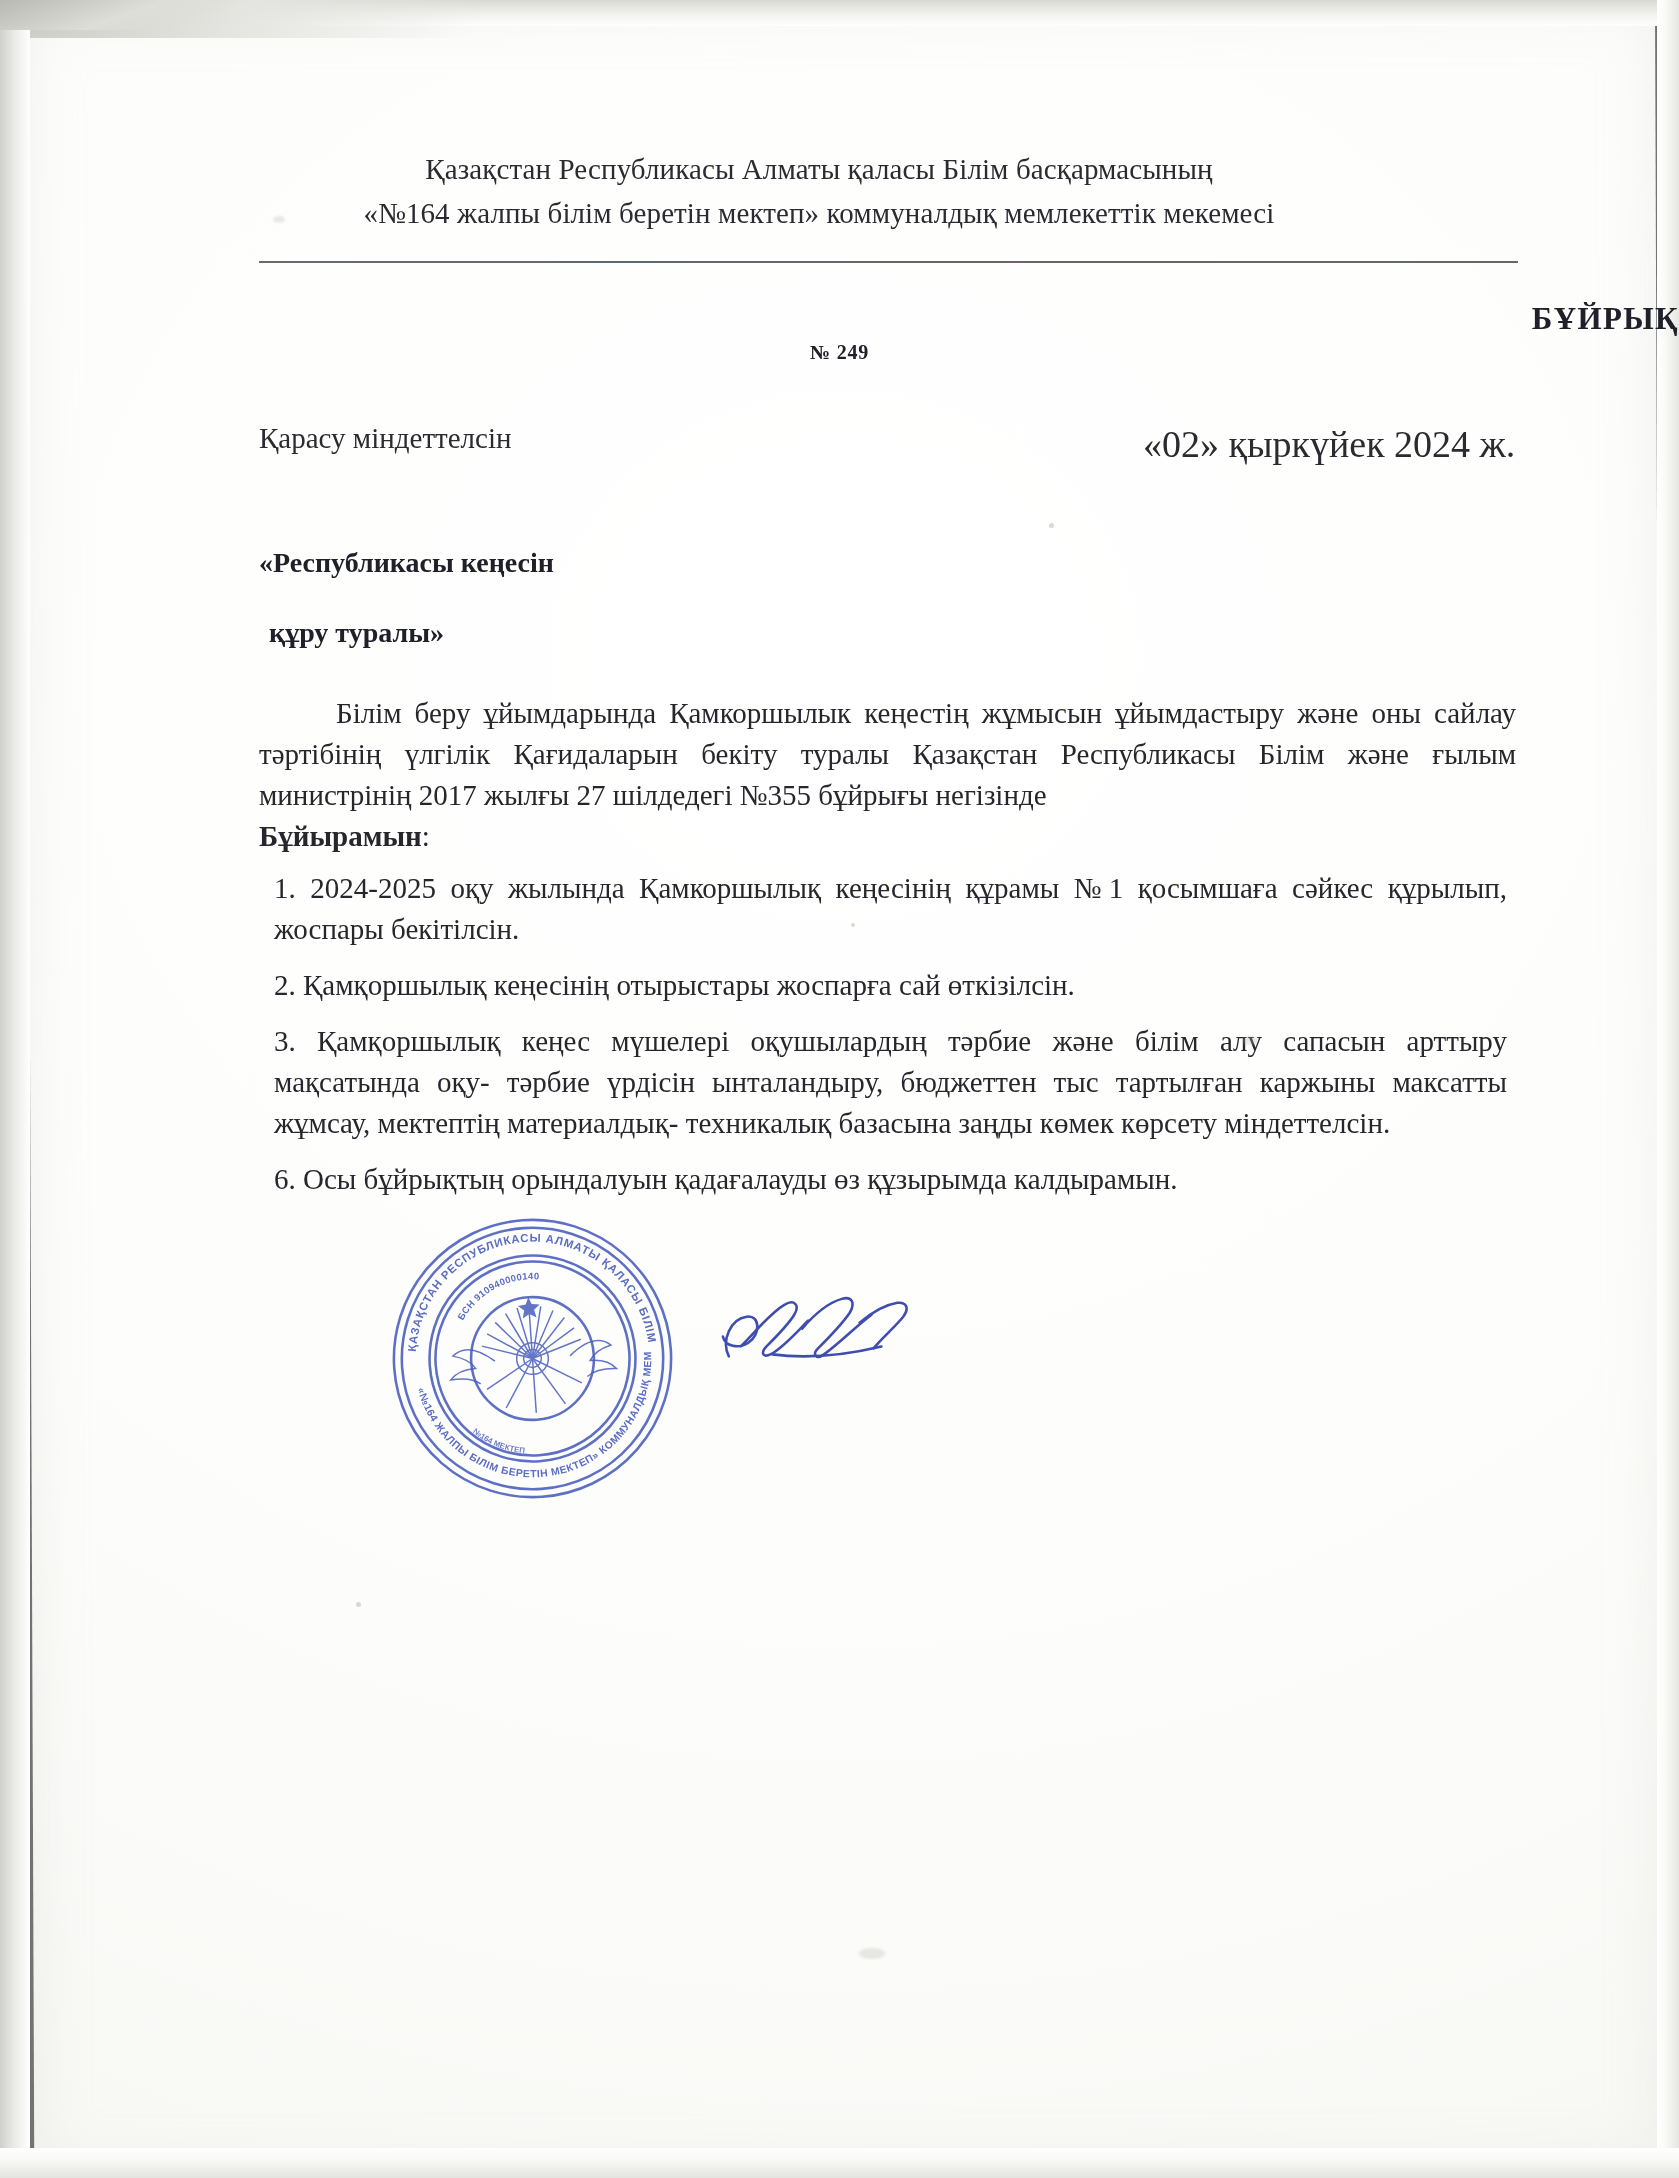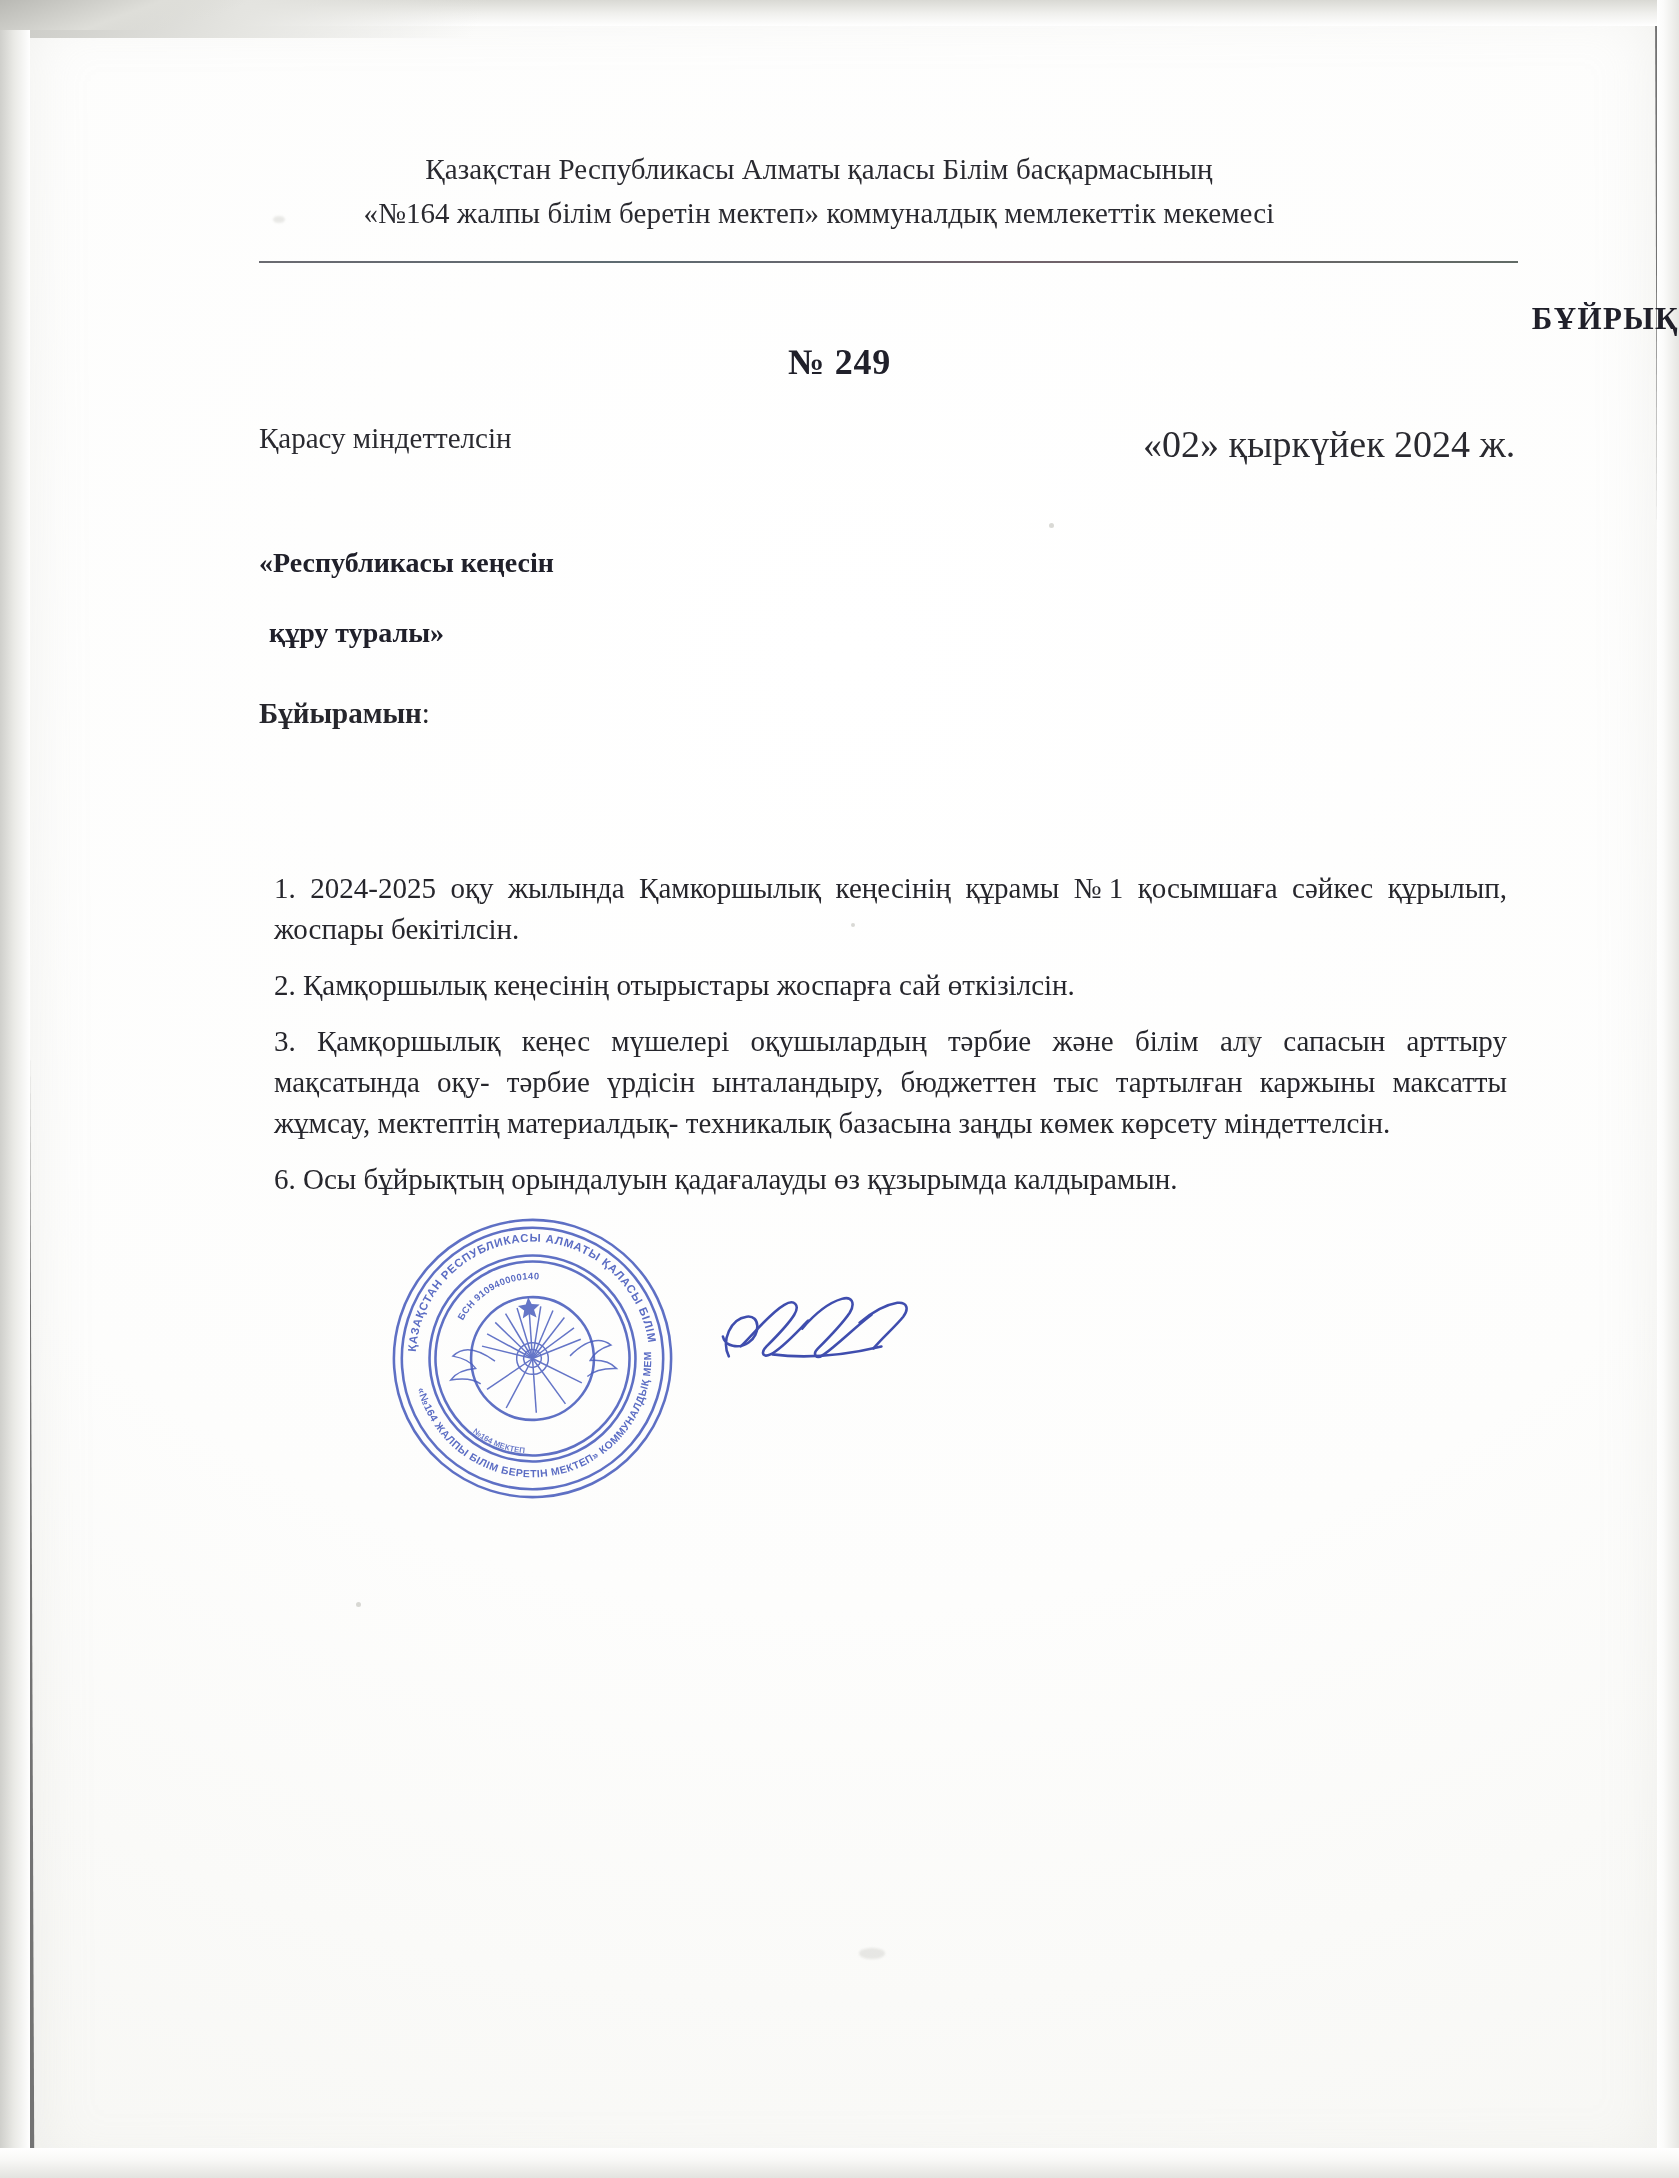--- a/index.html
+++ b/index.html
@@ -119,21 +119,21 @@
     font-weight: bold;
     letter-spacing: 1.4px;
     color: #20202a;
   }
   .doc-number {
     position: absolute;
     left: 0;
     top: 341px;
     width: 1679px;
     text-align: center;
-    font-size: 36px;
+    font-size: 20px;
     font-weight: bold;
     letter-spacing: 0.8px;
     color: #20202a;
   }
 
   .place-line {
     position: absolute;
     left: 259px;
     top: 422px;
     font-size: 29px;
@@ -252,20 +252,21 @@
 
     <div class="place-line">Қарасу міндеттелсін</div>
     <div class="date-line">«02» қыркүйек  2024 ж.</div>
 
     <div class="subject-block">
       <div>«Республикасы кеңесін</div>
       <div class="subject-line-2">құру туралы»</div>
     </div>
 
     <div class="body-block">
+      <p class="body-para"><span>Білім беру ұйымдарында Қамкоршылык кеңестің жұмысын ұйымдастыру және оны сайлау тәртібінің үлгілік Қағидаларын бекіту туралы Қазақстан Республикасы Білім және ғылым министрінің 2017 жылғы 27 шілдедегі №355 бұйрығы негізінде</span></p>
       <div><span class="bold-inline">Бұйырамын</span><span>:</span></div>
     </div>
 
     <div class="order-list">
       <p class="order-item">1. 2024-2025 оқу жылында Қамкоршылық кеңесінің құрамы №1 қосымшаға сәйкес құрылып, жоспары бекітілсін.</p>
       <p class="order-item">2. Қамқоршылық кеңесінің  отырыстары жоспарға сай өткізілсін.</p>
       <p class="order-item">3. Қамқоршылық кеңес мүшелері оқушылардың тәрбие және білім алу сапасын арттыру мақсатында оқу- тәрбие үрдісін ынталандыру, бюджеттен тыс тартылған каржыны максатты жұмсау, мектептің материалдық- техникалық базасына заңды көмек көрсету міндеттелсін.</p>
       <p class="order-item">6. Осы бұйрықтың орындалуын қадағалауды өз құзырымда калдырамын.</p>
     </div>
 

